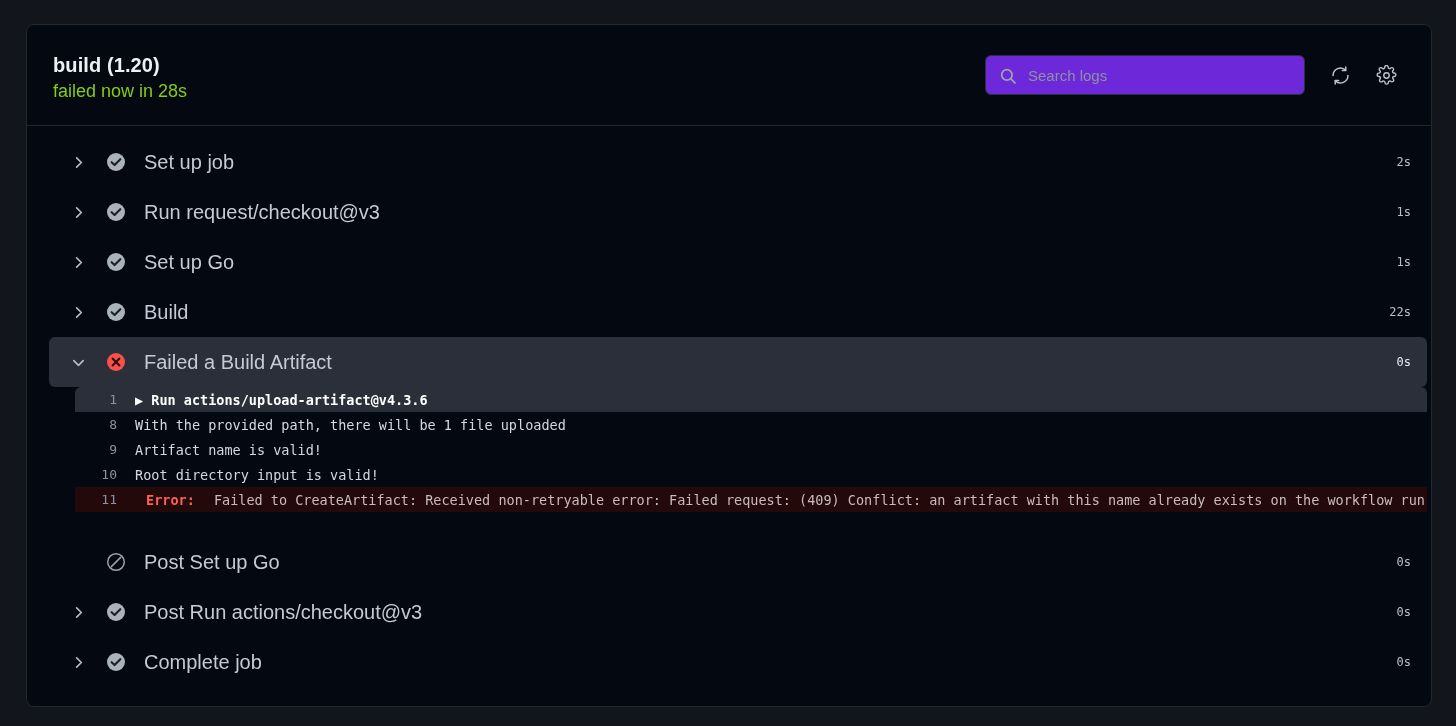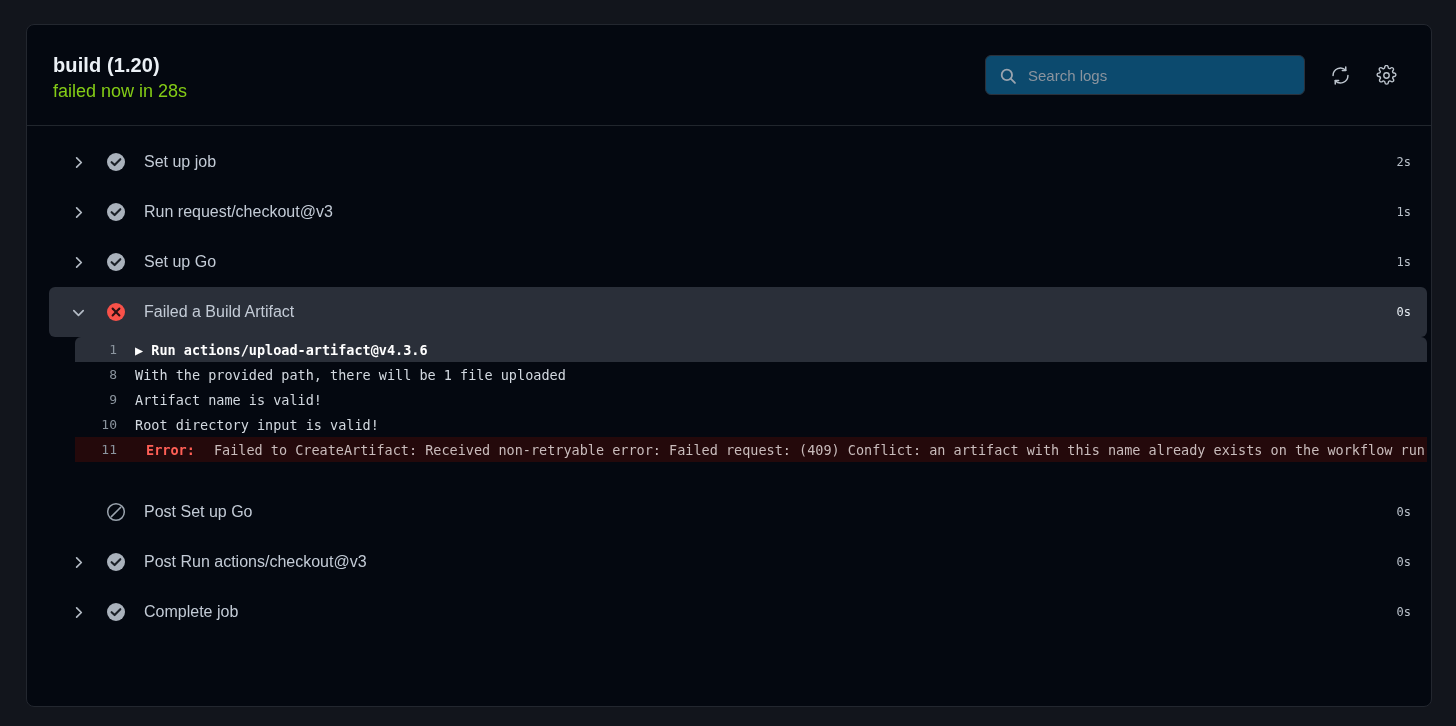--- a/index.html
+++ b/index.html
@@ -62,21 +62,21 @@
   .header-controls {
     display: flex;
     align-items: center;
     gap: 0px;
   }
 
   .search-wrap {
     position: relative;
     width: 320px;
     height: 40px;
-    background: #0c4a6e;
+    background: #6d28d9;
     border: 1px solid #2b313b;
     border-radius: 6px;
     display: flex;
     align-items: center;
     padding-left: 42px;
   }
 
   .search-icon {
     position: absolute;
     left: 13px;
@@ -140,21 +140,21 @@
     height: 20px;
     min-width: 20px;
     margin-left: 15px;
     display: flex;
     align-items: center;
     justify-content: center;
   }
 
   .step-label {
     margin-left: 18px;
-    font-size: 16px;
+    font-size: 20px;
     color: #c3cbd6;
     white-space: nowrap;
   }
 
   .step-duration {
     margin-left: auto;
     margin-right: 16px;
     font-size: 12px;
     color: #b9c0c9;
     font-family: "DejaVu Sans Mono", monospace;
@@ -281,20 +281,35 @@
           </span>
           <span class="status-icon">
             <svg viewBox="0 0 20 20" width="20" height="20">
               <circle cx="10" cy="10" r="9" fill="#aab2bc"></circle>
               <polyline points="5.6,10.2 8.6,13.1 14.3,7.2" fill="none" stroke="#1b2027" stroke-width="2.1" stroke-linecap="round" stroke-linejoin="round"></polyline>
             </svg>
           </span>
           <span class="step-label">Set up Go</span>
           <span class="step-duration">1s</span>
         </div>
+        <div class="step-row">
+          <span class="chevron">
+            <svg viewBox="0 0 16 16" width="15" height="15" fill="none" stroke="currentColor" stroke-width="1.8" stroke-linecap="round" stroke-linejoin="round">
+              <polyline points="6,3 11,8 6,13"></polyline>
+            </svg>
+          </span>
+          <span class="status-icon">
+            <svg viewBox="0 0 20 20" width="20" height="20">
+              <circle cx="10" cy="10" r="9" fill="#aab2bc"></circle>
+              <polyline points="5.6,10.2 8.6,13.1 14.3,7.2" fill="none" stroke="#1b2027" stroke-width="2.1" stroke-linecap="round" stroke-linejoin="round"></polyline>
+            </svg>
+          </span>
+          <span class="step-label">Build</span>
+          <span class="step-duration">22s</span>
+        </div>
         <div class="step-row selected">
           <span class="chevron">
             <svg viewBox="0 0 16 16" width="15" height="15" fill="none" stroke="currentColor" stroke-width="1.8" stroke-linecap="round" stroke-linejoin="round">
               <polyline points="3,6 8,11 13,6"></polyline>
             </svg>
           </span>
           <span class="status-icon">
             <svg viewBox="0 0 20 20" width="20" height="20">
               <circle cx="10" cy="10" r="9" fill="#f85149"></circle>
               <line x1="6.6" y1="6.6" x2="13.4" y2="13.4" stroke="#2b1113" stroke-width="2.1" stroke-linecap="round"></line>

